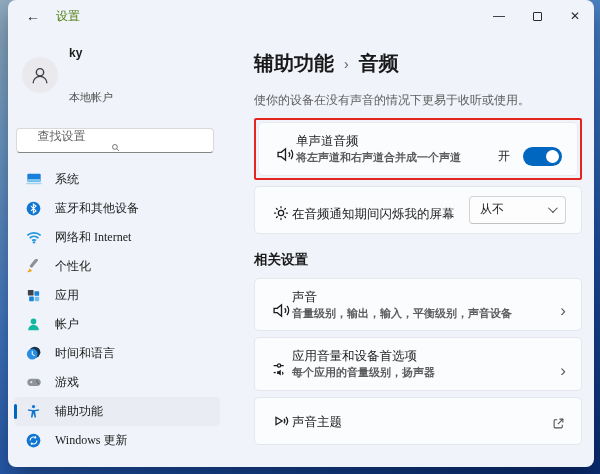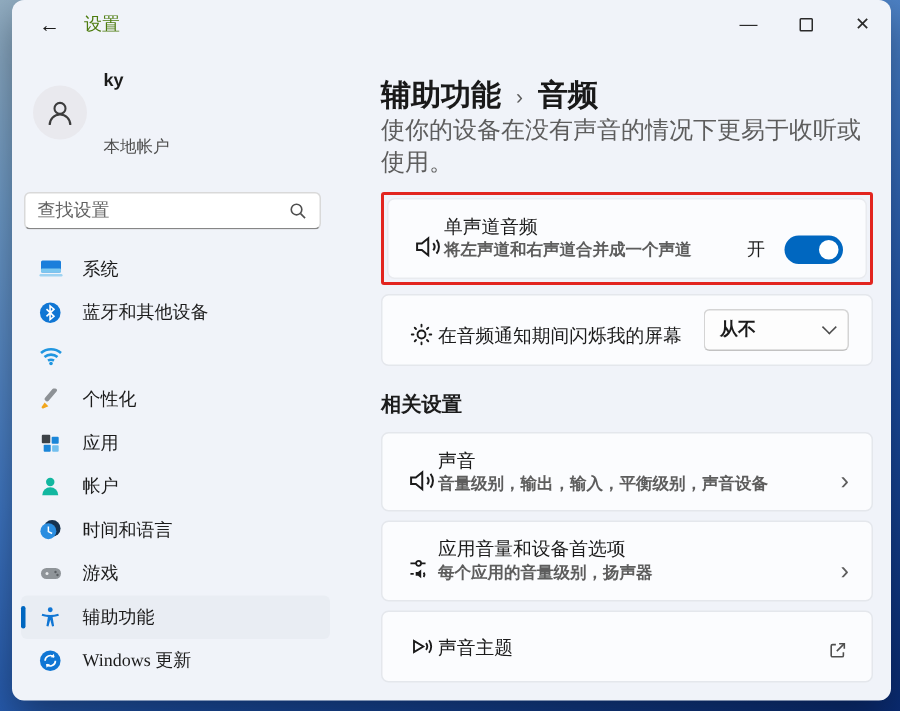--- a/index.html
+++ b/index.html
@@ -31,51 +31,51 @@
   .sidebar { width:206px; margin-left:6px; flex-shrink:0; }
   .main { flex:1; padding:0 12px 0 34px; position:relative; }
   
   .user-row { display:flex; align-items:center; gap:11px; margin:14px 0 0 8px; }
   .avatar { width:36px; height:36px; border-radius:50%; background:#e9e9ee; display:flex;
     align-items:center; justify-content:center; }
   .user-name { font-size:12px; font-weight:bold; line-height:1.3; }
   .user-type { font-size:11px; color:#4f4f4f;margin-top:28px; }
   .search-box { margin:23px 0 12px 2px; width:198px; height:25px; background:#ffffff;
     border:1px solid #d9d9d9; border-bottom:1px solid #868686; border-radius:4px;
-    display:flex; align-items:center; padding:0 8px; }
+    display:flex; align-items:center; padding:0 8px;flex-direction:column; }
   .search-box input { border:none; outline:none; flex:1; font-size:12px; color:#1b1b1b;
     background:transparent; font-family:inherit; }
   .search-box input::placeholder { color:#616161; }
   .nav { display:flex; flex-direction:column;font-family:Liberation Serif, serif; }
   .nav-item { height:29px; display:flex; align-items:center; gap:13px; padding-left:11px;
     border-radius:4px; position:relative; font-size:12px; cursor:pointer; }
   .nav-item .ni-icon { width:17px; height:17px; display:flex; align-items:center; justify-content:center; }
   .nav-item.selected { background:#e9edf3; }
   .nav-item.selected::before { content:""; position:absolute; left:0; top:7px; width:3px; height:15px;
     background:#0067c0; border-radius:3px; }
   
   .breadcrumb { margin-top:18px; font-size:20px; font-weight:600; color:#191919;
     display:flex; align-items:center; gap:10px; }
   .crumb-sep { font-size:14px; color:#5c5c5c; font-weight:400; }
-  .page-desc { font-size:16px; color:#5d5d5d; }
+  .page-desc { margin-top:15px; font-size:12px; color:#5d5d5d; }
   .highlight-box { margin-top:9px; border:2px solid #e2251f; border-radius:2px; padding:2px; }
   .card { background:#fbfcfe; border:1px solid #e4e7ec; border-radius:5px;
     display:flex; align-items:flex-end; padding:9px 15px; }
   .card + .card, .gap-card { margin-top:6px; }
   .card-icon { width:22px; height:22px; flex-shrink:0; display:flex; align-items:center; justify-content:center; }
   .card-text { flex:1; }
   .card-title { font-size:12.5px; color:#1b1b1b; line-height:1.45; }
   .card-sub { font-size:11px; color:#5d5d5d; line-height:1.4;font-weight:bold; }
   .toggle-area { display:flex; align-items:center; gap:13px; }
   .toggle-state { font-size:12px; }
   .toggle { width:39px; height:19px; border-radius:10px; background:#0067c0; position:relative; cursor:pointer; }
   .toggle .knob { position:absolute; right:3px; top:3px; width:13px; height:13px; border-radius:50%; background:#ffffff; }
   .dropdown { width:97px; height:28px; background:#fdfdfd; border:1px solid #d4d4d4; border-bottom-color:#c2c2c2;
     border-radius:4px; display:flex; align-items:center; padding:0 10px; font-size:12px; cursor:pointer; }
-  .dd-label { flex:1;font-weight:bold; }
+  .dd-label { flex:1; }
   .dd-chevron { width:7px; height:7px; border-right:1.4px solid #4c4c4c; border-bottom:1.4px solid #4c4c4c;
     transform:rotate(45deg) translateY(-2px); }
   .section-heading { margin:17px 0 9px; font-size:13.5px; font-weight:bold; color:#1b1b1b; }
   .chev-right { font-size:17px; color:#5d5d5d; line-height:1; padding-bottom:2px; }
 </style>
 </head>
 <body>
 
 <div class="window">
 
@@ -138,20 +138,21 @@
         </div>
         <div class="nav-item">
           <span class="ni-icon">
             <svg width="16" height="16" viewBox="0 0 24 24" fill="none">
                 <path d="M2 9.5a15 15 0 0120 0" stroke="#2196e0" stroke-width="2.6"></path>
                 <path d="M5.5 13.5a10 10 0 0113 0" stroke="#2196e0" stroke-width="2.6"></path>
                 <path d="M9 17.2a5.5 5.5 0 016 0" stroke="#2196e0" stroke-width="2.6"></path>
                 <circle cx="12" cy="20" r="1.8" fill="#2196e0"></circle>
               </svg>
           </span>
+          <span>网络和 Internet</span>
         </div>
         <div class="nav-item">
           <span class="ni-icon">
             <svg width="15" height="15" viewBox="0 0 24 24">
                 <rect x="9" y="-2" width="5" height="17" rx="2" transform="rotate(40 12 8)" fill="#8d9196"></rect>
                 <path d="M6 15l4 4-5.5 2.2c-1.2.4-2-.6-1.6-1.7z" fill="#f2a61c"></path>
               </svg>
           </span>
           <span>个性化</span>
         </div>

